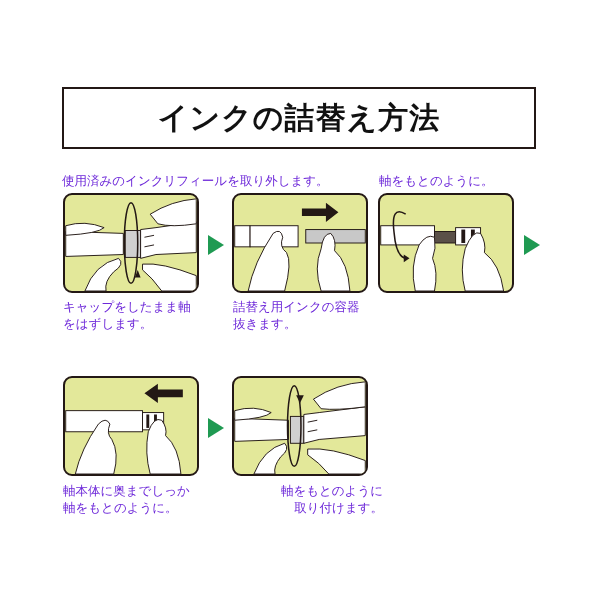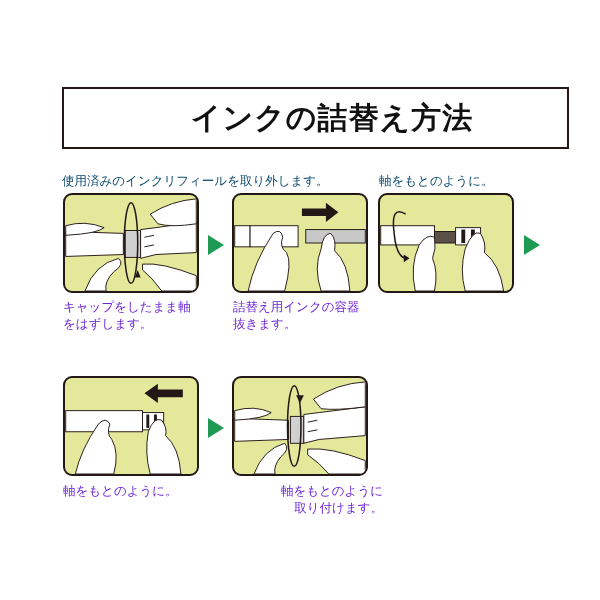--- a/index.html
+++ b/index.html
@@ -1,22 +1,22 @@
 <!DOCTYPE html>
 <html><head>
 <meta charset="utf-8">
 <style>
   html, body { margin:0; padding:0; background:#ffffff; }
   body { width:600px; height:600px; position:relative; overflow:hidden;
          font-family:"DejaVu Sans", sans-serif; color:#231815; }
   .title-box { position:absolute; left:62px; top:87px; width:470px; height:58px;
                border:2px solid #231815; box-sizing:content-box; display:flex;
-               align-items:center; justify-content:center;padding-left:33px; }
+               align-items:center; justify-content:center; }
   .title-text { font-size:30px; font-weight:bold; letter-spacing:1px; color:#111; }
-  .section-heading { position:absolute; font-size:12.5px; white-space:nowrap; color:#0c4a6e; }
+  .section-heading { position:absolute; font-size:12.5px; white-space:nowrap; color:#6d28d9; }
   .panel { position:absolute; width:136px; height:100px; border:2px solid #231815;
            border-radius:9px; background:#e3e89a; overflow:hidden; box-sizing:border-box; }
   .panel svg { position:absolute; left:0; top:0; width:100%; height:100%; }
   .caption { position:absolute; font-size:12.5px; line-height:17px; color:#6d28d9; width:150px; }
   .step-arrow { position:absolute; width:0; height:0; border-top:10px solid transparent;
                 border-bottom:10px solid transparent; border-left:16px solid #1f9a52; }
 </style>
 </head>
 <body>
 
@@ -104,18 +104,19 @@
     <path d="M0 34 Q20 28 38 36 Q32 42 0 44 Z" fill="#fff" stroke="#231815" stroke-width="1"></path>
     <path d="M20 100 Q30 74 52 68 Q58 74 48 82 Q40 92 42 100 Z" fill="#fff" stroke="#231815" stroke-width="1"></path>
     <path d="M82 22 Q106 6 136 4 L136 30 Q106 34 90 32 Z" fill="#fff" stroke="#231815" stroke-width="1"></path>
     <path d="M76 74 Q100 72 136 86 L136 100 L98 100 Q88 88 76 80 Z" fill="#fff" stroke="#231815" stroke-width="1"></path>
     <ellipse cx="62" cy="50" rx="7" ry="42" fill="none" stroke="#231815" stroke-width="1.6"></ellipse>
     <path d="M64 18 L68 26 L72 18" fill="#231815"></path>
   </svg>
 </div>
 
 <div class="caption" style="left:63px; top:482px;">
+  <div>軸本体に奥までしっか</div>
   <div>軸をもとのように。</div>
 </div>
 <div class="caption" style="left:233px; top:482px;text-align:right;">
   <div>軸をもとのように</div>
   <div>取り付けます。</div>
 </div>
 
 </body></html>

